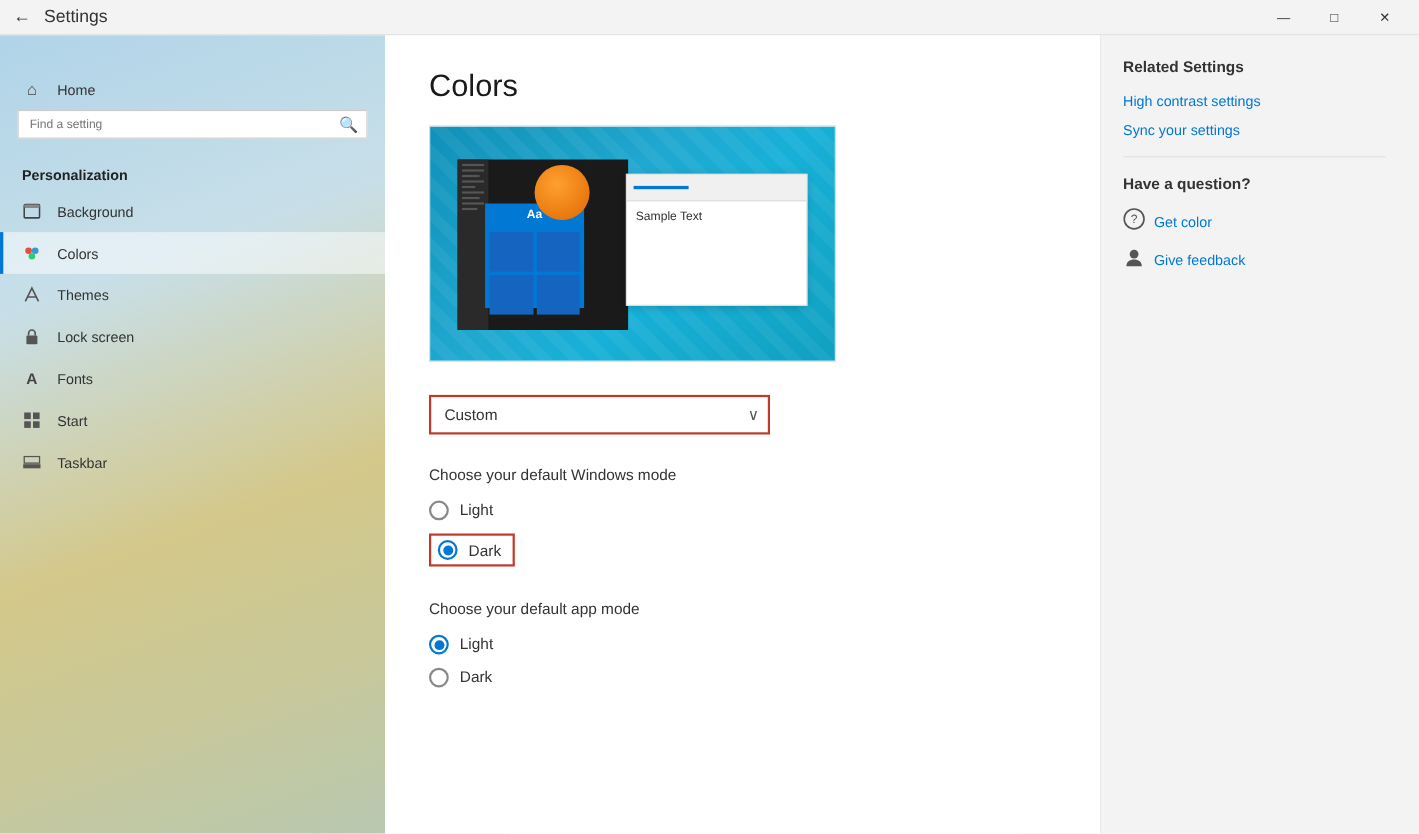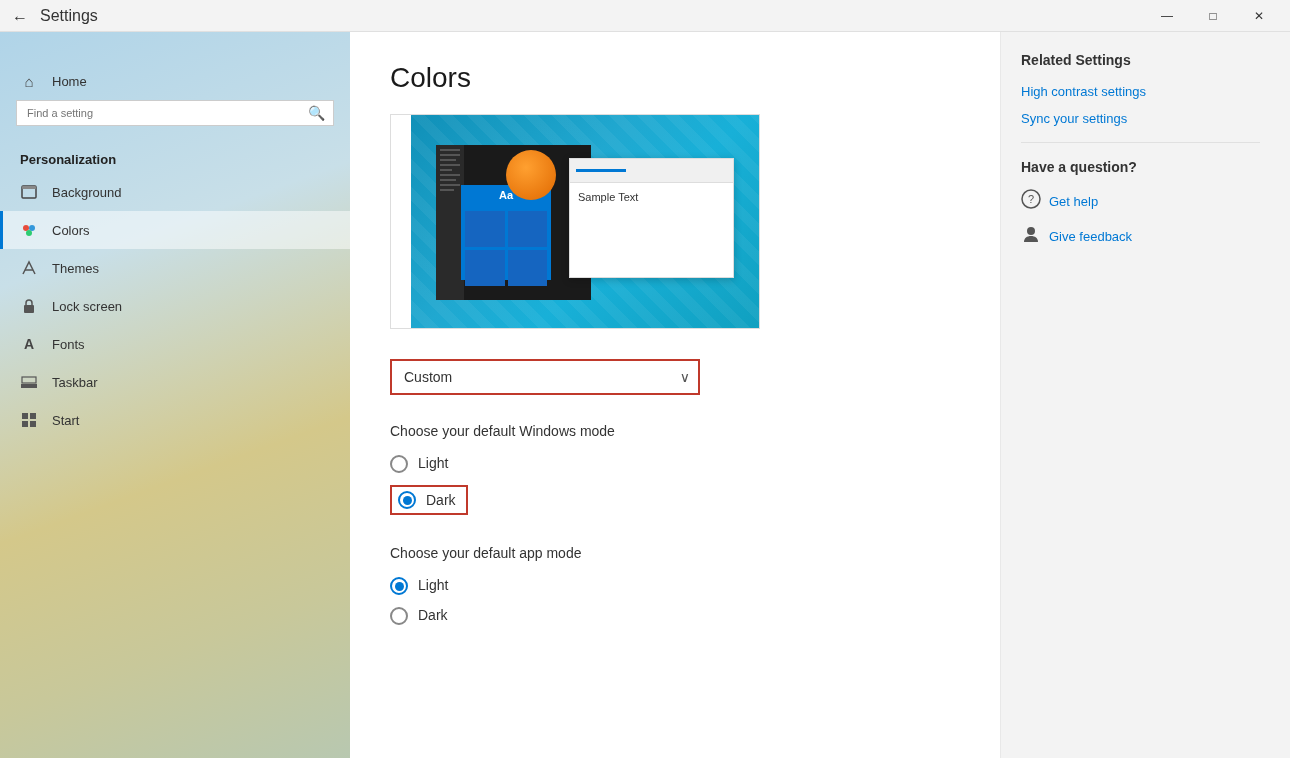--- a/index.html
+++ b/index.html
@@ -97,21 +97,20 @@
     }
 
     
     .preview-area {
       width: 370px;
       height: 215px;
       margin-bottom: 30px;
       position: relative;
       border: 1px solid #ddd;
       overflow: hidden;
-      padding-left: 20px;
     }
     .preview-pool {
       width: 100%; height: 100%;
       background: linear-gradient(135deg, #1090b8 0%, #20a8d0 40%, #18b0d8 60%, #10a0c0 100%);
       position: relative;
       overflow: hidden;
     }
     
     .preview-pool::before {
       content: '';
@@ -349,38 +348,38 @@
       <span>Lock screen</span>
     </div>
 
     <div class="sidebar-item">
       <span class="sidebar-icon" style="font-size:14px;font-weight:bold;color:#444;">A</span>
       <span>Fonts</span>
     </div>
 
     <div class="sidebar-item">
       <span class="sidebar-icon">
-        <svg width="16" height="12" viewBox="0 0 16 12">
-          <rect x="0" y="8" width="16" height="4" fill="#555"></rect>
-          <rect x="1" y="1" width="14" height="6" fill="none" stroke="#555" stroke-width="1.2"></rect>
-        </svg>
-      </span>
-      <span>Taskbar</span>
-    </div>
-
-    <div class="sidebar-item">
-      <span class="sidebar-icon">
         <svg width="16" height="16" viewBox="0 0 16 16">
           <rect x="1" y="1" width="6" height="6" fill="#555"></rect>
           <rect x="9" y="1" width="6" height="6" fill="#555"></rect>
           <rect x="1" y="9" width="6" height="6" fill="#555"></rect>
           <rect x="9" y="9" width="6" height="6" fill="#555"></rect>
         </svg>
       </span>
       <span>Start</span>
+    </div>
+
+    <div class="sidebar-item">
+      <span class="sidebar-icon">
+        <svg width="16" height="12" viewBox="0 0 16 12">
+          <rect x="0" y="8" width="16" height="4" fill="#555"></rect>
+          <rect x="1" y="1" width="14" height="6" fill="none" stroke="#555" stroke-width="1.2"></rect>
+        </svg>
+      </span>
+      <span>Taskbar</span>
     </div>
   </div>
 
   <div class="content">
     <h1 class="content-title">Colors</h1>
 
     <div class="preview-area">
       <div class="preview-pool">
 
         <div class="preview-dark-window">
@@ -472,21 +471,21 @@
 
     <div class="right-panel-question">Have a question?</div>
 
     <div class="right-panel-action">
       <span class="action-icon">
         <svg width="20" height="20" viewBox="0 0 20 20">
           <circle cx="10" cy="10" r="9" fill="none" stroke="#555" stroke-width="1.5"></circle>
           <text x="10" y="14" text-anchor="middle" font-size="11" fill="#555">?</text>
         </svg>
       </span>
-      <a class="action-link">Get help</a>
+      <a class="action-link">Get color</a>
     </div>
 
     <div class="right-panel-action">
       <span class="action-icon">
         <svg width="20" height="20" viewBox="0 0 20 20">
           <circle cx="10" cy="7" r="4" fill="#555"></circle>
           <path d="M3 18c0-4 3-6 7-6s7 2 7 6" fill="#555"></path>
         </svg>
       </span>
       <a class="action-link">Give feedback</a>

